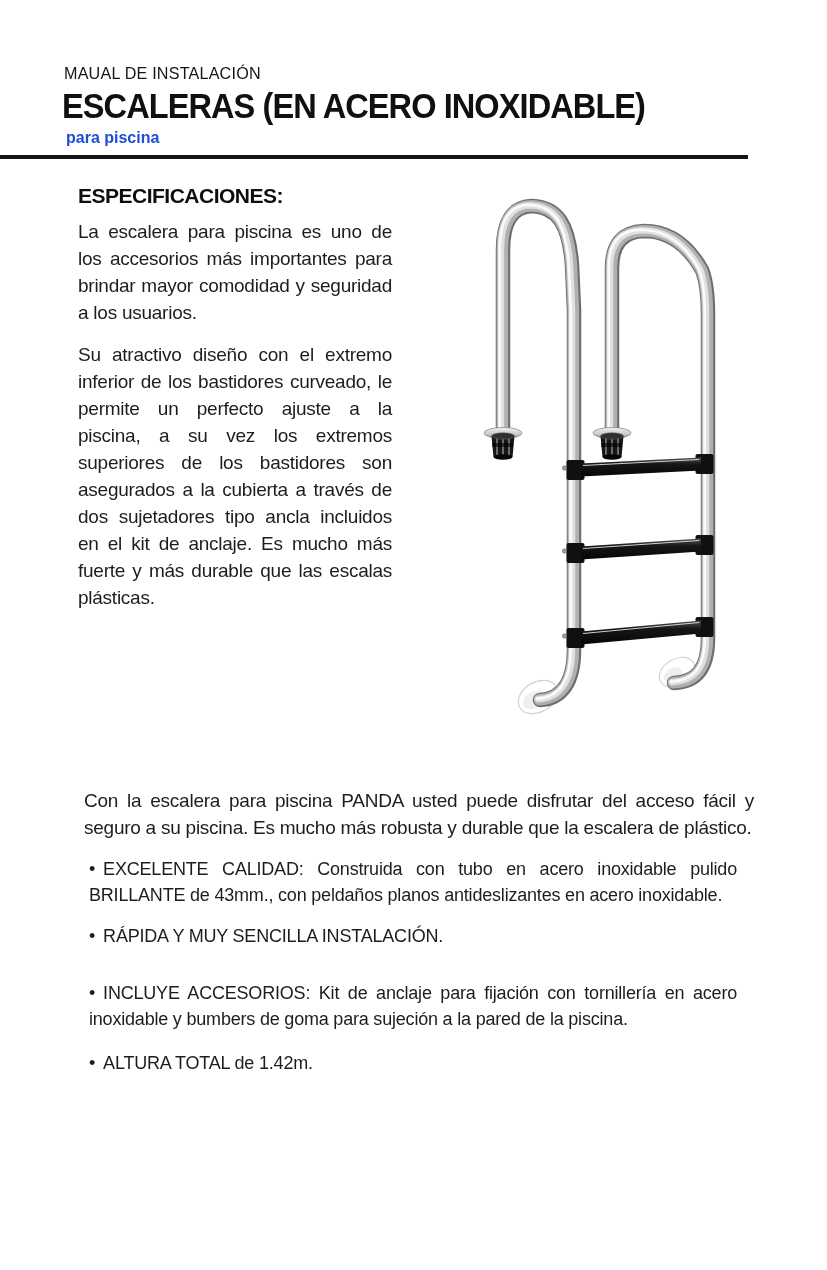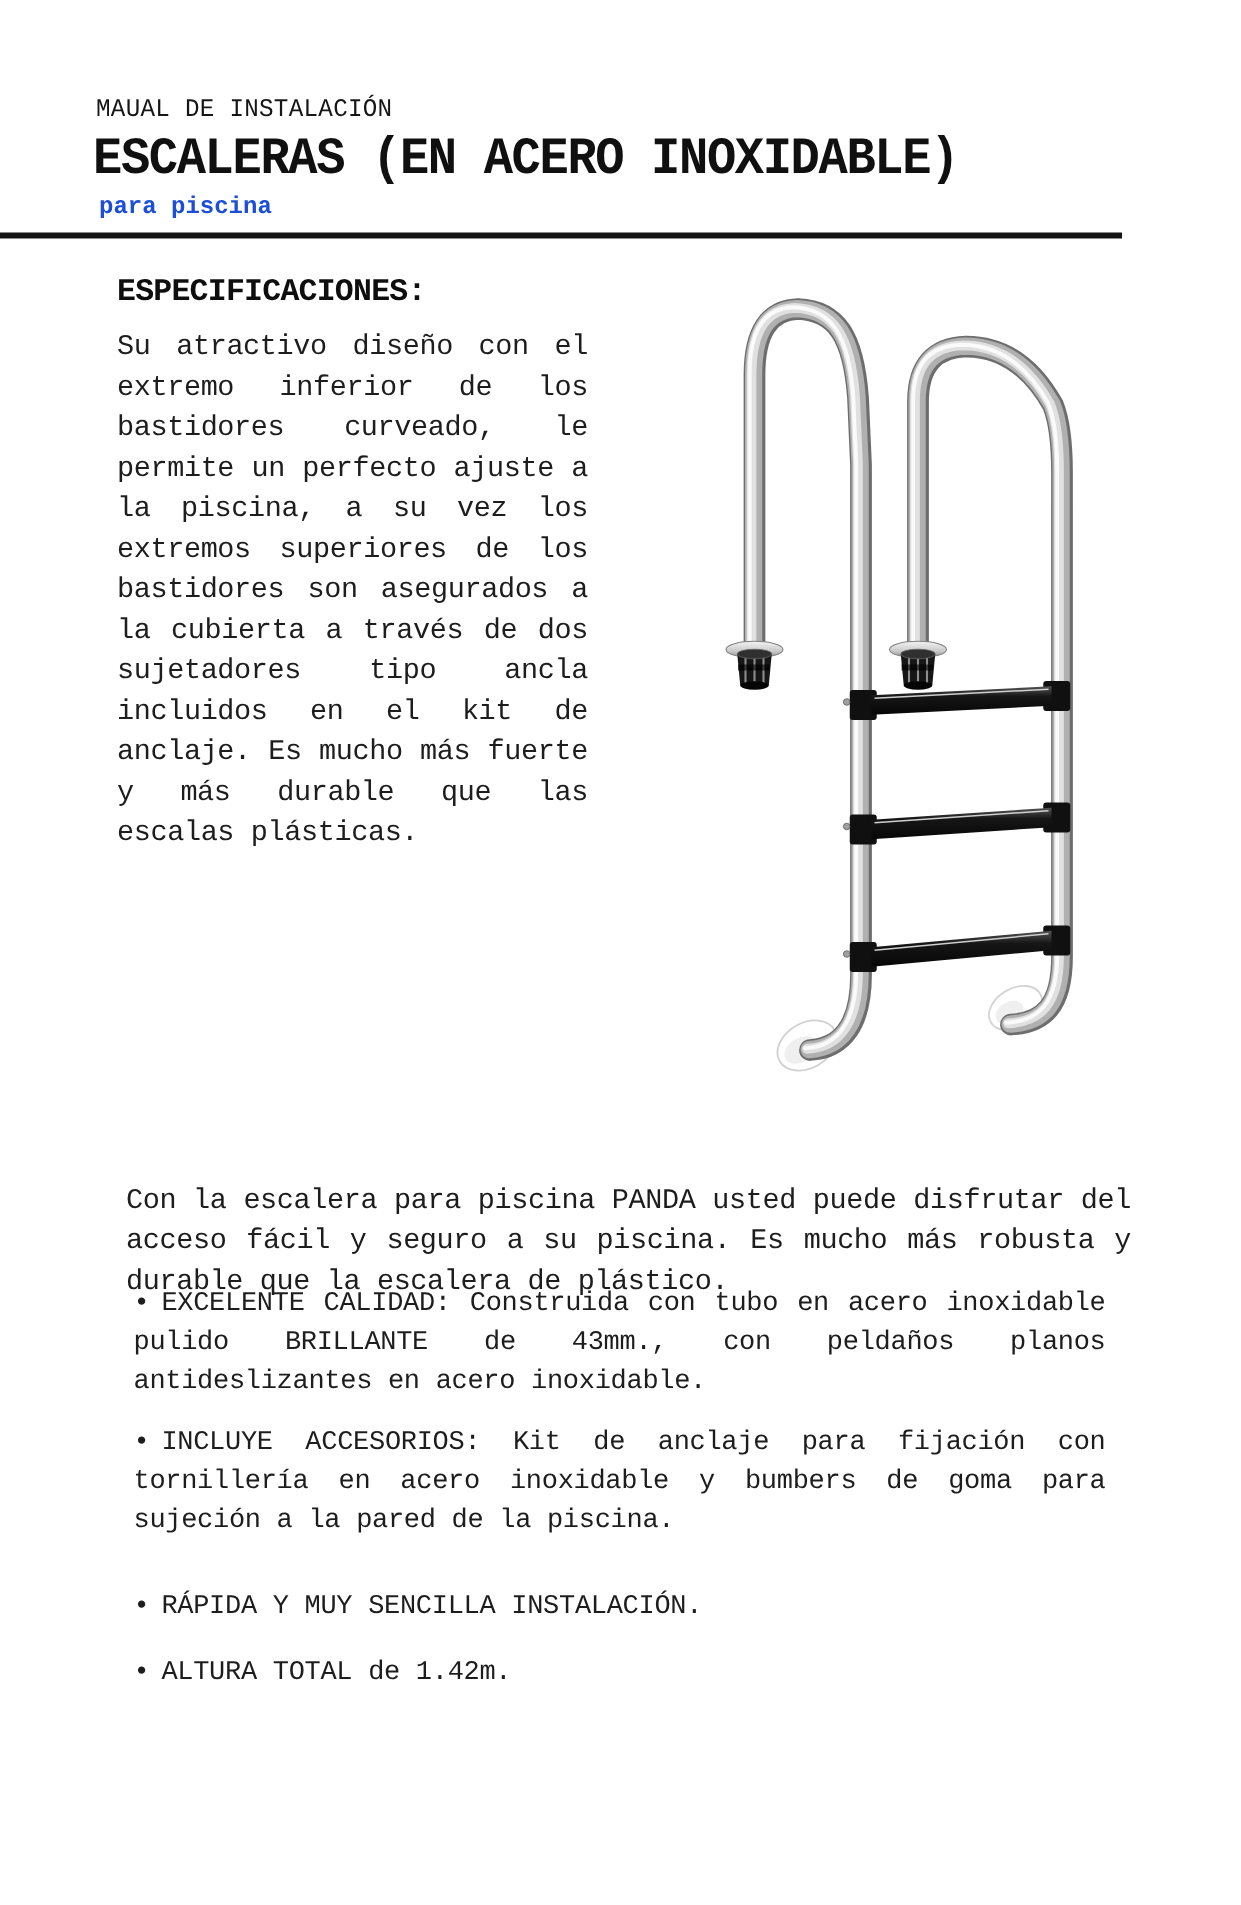--- a/index.html
+++ b/index.html
@@ -1,20 +1,20 @@
 <!DOCTYPE html>
 <html><head>
 <meta charset="utf-8">
 <style>
   html,body{margin:0;padding:0;background:#ffffff;}
   .page{
     position:relative;
     width:827px;height:1270px;
     background:#ffffff;
-    font-family:Liberation Mono, monospace;
+    font-family:Liberation Sans, sans-serif;
     color:#1d1d1d;
     overflow:hidden;
   }
   
   .kicker{
     position:absolute;left:64px;top:64px;
     font-size:17px;font-weight:400;letter-spacing:.2px;color:#161616;
     transform:scaleX(.95);transform-origin:0 0;white-space:nowrap;
   }
   .title{
@@ -61,20 +61,21 @@
 
   <header>
     <div class="kicker">MAUAL DE INSTALACIÓN</div>
     <h1 class="title">ESCALERAS (EN ACERO INOXIDABLE)</h1>
     <div class="subtitle">para piscina</div>
     <div class="rule"></div>
   </header>
 
   <section class="specs">
     <h2 class="sec">ESPECIFICACIONES:</h2>
+    <p class="body-text">La escalera para piscina es uno de los accesorios más importantes para brindar mayor comodidad y seguridad a los usuarios.</p>
     <p class="body-text">Su atractivo diseño con el extremo inferior de los bastidores curveado, le permite un perfecto ajuste a la piscina, a su vez los extremos superiores de los bastidores son asegurados a la cubierta a través de dos sujetadores tipo ancla incluidos en el kit de anclaje. Es mucho más fuerte y más durable que las escalas plásticas.</p>
   </section>
 
   <figure class="ladder-fig">
     <svg width="320" height="560" viewBox="0 0 320 560" xmlns="http://www.w3.org/2000/svg">
       <defs>
         <path id="loopL" d="M 53 252 L 53 70 Q 53 27 82 26 C 108 27 119 45 122 85 L 124 130 L 124 470 C 124 502 112 519 90 520"></path>
         <path id="loopR" d="M 162 252 L 162 88 Q 162 52 194 51 Q 230 51 252 90 Q 258 105 258 135 L 258 458 C 258 490 246 502 224 503"></path>
         <linearGradient id="discGrad" x1="0" y1="0" x2="0" y2="1">
           <stop offset="0" stop-color="#f4f4f4"></stop>
@@ -156,18 +157,18 @@
         <circle cx="114.5" cy="371" r="2.2" fill="#9f9f9f" stroke="#555555" stroke-width="0.5"></circle>
         <circle cx="114.5" cy="456" r="2.2" fill="#9f9f9f" stroke="#555555" stroke-width="0.5"></circle>
       </g>
     </svg>
   </figure>
 
   <p class="body-text intro">Con la escalera para piscina PANDA usted puede disfrutar del acceso fácil y seguro a su piscina. Es mucho más robusta y durable que la escalera de plástico.</p>
 
   <section class="features">
     <p><span class="bullet">•</span><span>EXCELENTE CALIDAD: Construida con tubo en acero inoxidable pulido BRILLANTE de 43mm., con peldaños planos antideslizantes en acero inoxidable.</span></p>
+    <p><span class="bullet">•</span><span>RÁPIDA Y MUY SENCILLA INSTALACIÓN.</span></p>
     <p><span class="bullet">•</span><span>INCLUYE ACCESORIOS: Kit de anclaje para fijación con tornillería en acero inoxidable y bumbers de goma para sujeción a la pared de la piscina.</span></p>
-    <p><span class="bullet">•</span><span>RÁPIDA Y MUY SENCILLA INSTALACIÓN.</span></p>
     <p><span class="bullet">•</span><span>ALTURA TOTAL de 1.42m.</span></p>
   </section>
 
 </div>
 
 </body></html>

